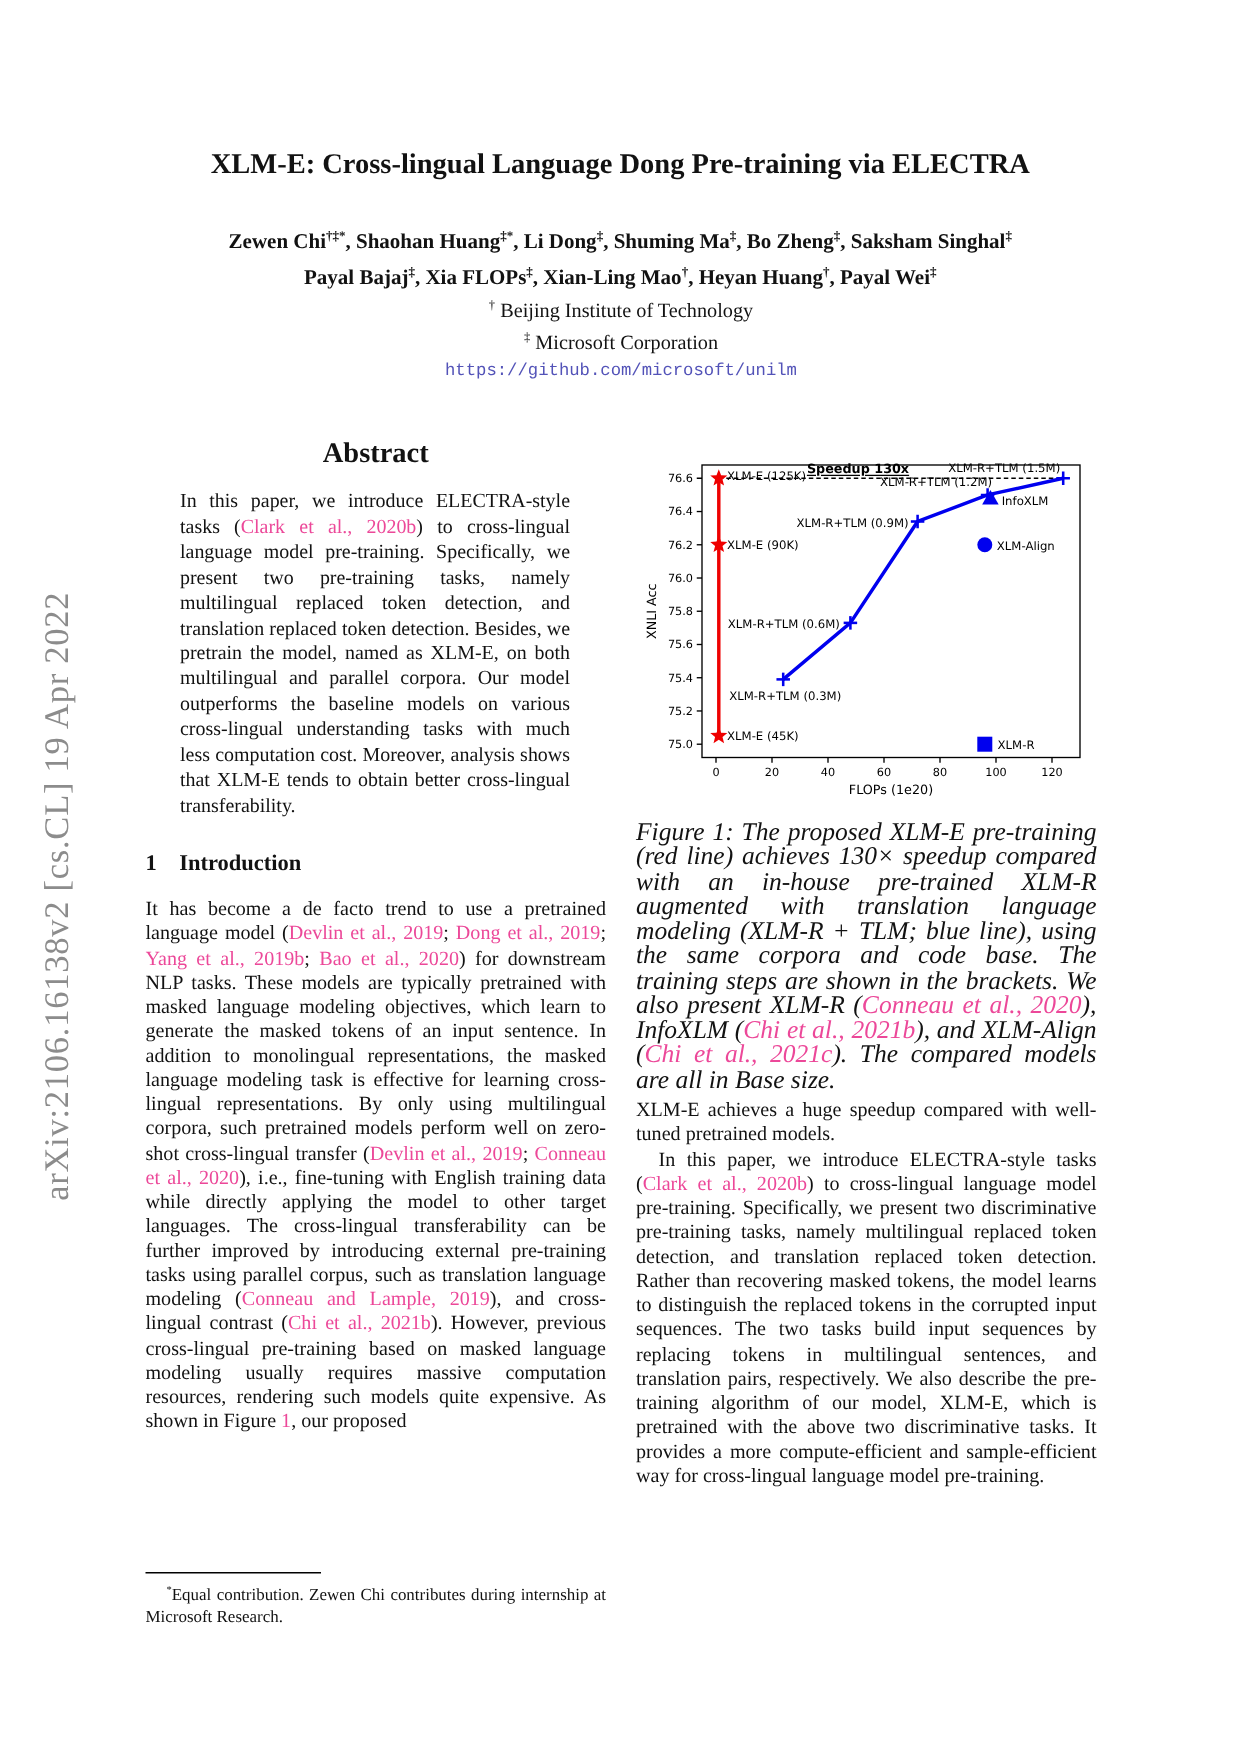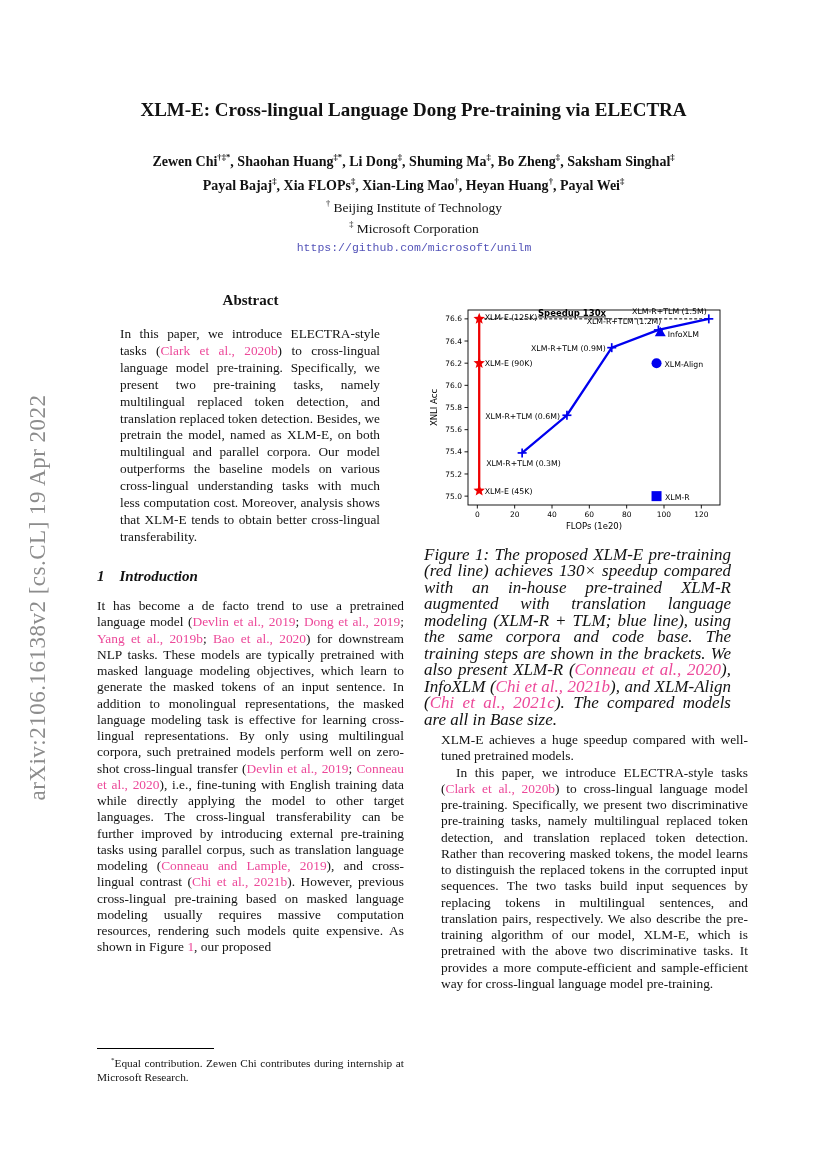--- a/index.html
+++ b/index.html
@@ -32,29 +32,29 @@
   .repo-link{
     position:absolute;top:241px;left:97px;width:634px;
     text-align:center;font-family:"Liberation Mono",monospace;
     font-size:11.5px;color:#5353b8;text-decoration:none;display:block;
   }
   .col{position:absolute;width:307px;}
   .col-left{left:97px;top:292px;height:830px;}
   .col-right{left:424px;top:300px;height:830px;}
   .abstract-head{
     position:absolute;top:0;left:0;width:100%;margin:0;
-    text-align:center;font-size:15px;font-weight:bold;
+    text-align:center;font-size:19px;font-weight:bold;
   }
   .abstract-body{
     position:absolute;top:34px;left:23px;width:260px;margin:0;
     font-size:13.3px;line-height:16.9px;text-align:justify;hyphens:auto;
   }
   .sec-head{
     position:absolute;top:276px;left:0;margin:0;
-    font-size:15px;font-weight:bold;font-style:italic;
+    font-size:15px;font-weight:bold;
   }
   .sec-gap{margin-left:15px;}
   .body-par{
     margin:0;font-size:13.4px;line-height:16.25px;
     text-align:justify;text-indent:15px;hyphens:auto;
   }
   .no-indent{text-indent:0;}
   #intro-par{position:absolute;top:306px;left:0;width:307px;height:444px;overflow:hidden;}
   .footnote-rule{position:absolute;top:756px;left:0;width:117px;border-top:1px solid #000;}
   .footnote{
@@ -62,21 +62,21 @@
     font-size:11.3px;line-height:14.6px;text-align:justify;text-indent:14px;
   }
   .cite{color:#ec4899;}
   .sup{vertical-align:super;font-size:62%;}
   figure{position:absolute;top:0;left:0;width:307px;margin:0;}
   #chart{display:block;background:#fff;}
   figcaption{
     position:absolute;top:247px;left:0;width:307px;
     font-size:17px;line-height:16.45px;text-align:justify;hyphens:auto;font-style:italic;
   }
-  .right-text{position:absolute;top:432px;left:17px;width:307px;}
+  .right-text{position:absolute;top:432px;left:0;width:307px;}
   #rpar2{margin-top:0;}
 </style>
 </head>
 <body>
 
 <div class="watermark">arXiv:2106.16138v2  [cs.CL]  19 Apr 2022</div>
 
 <h1 class="title">XLM-E: Cross-lingual Language Dong Pre-training via ELECTRA</h1>
 
 <div class="authors" id="authors1"><span>Zewen Chi</span><span class="sup">†‡*</span><span>,  </span><span>Shaohan Huang</span><span class="sup">‡*</span><span>,  </span><span>Li Dong</span><span class="sup">‡</span><span>,  </span><span>Shuming Ma</span><span class="sup">‡</span><span>,  </span><span>Bo Zheng</span><span class="sup">‡</span><span>, </span><span>Saksham Singhal</span><span class="sup">‡</span></div>

